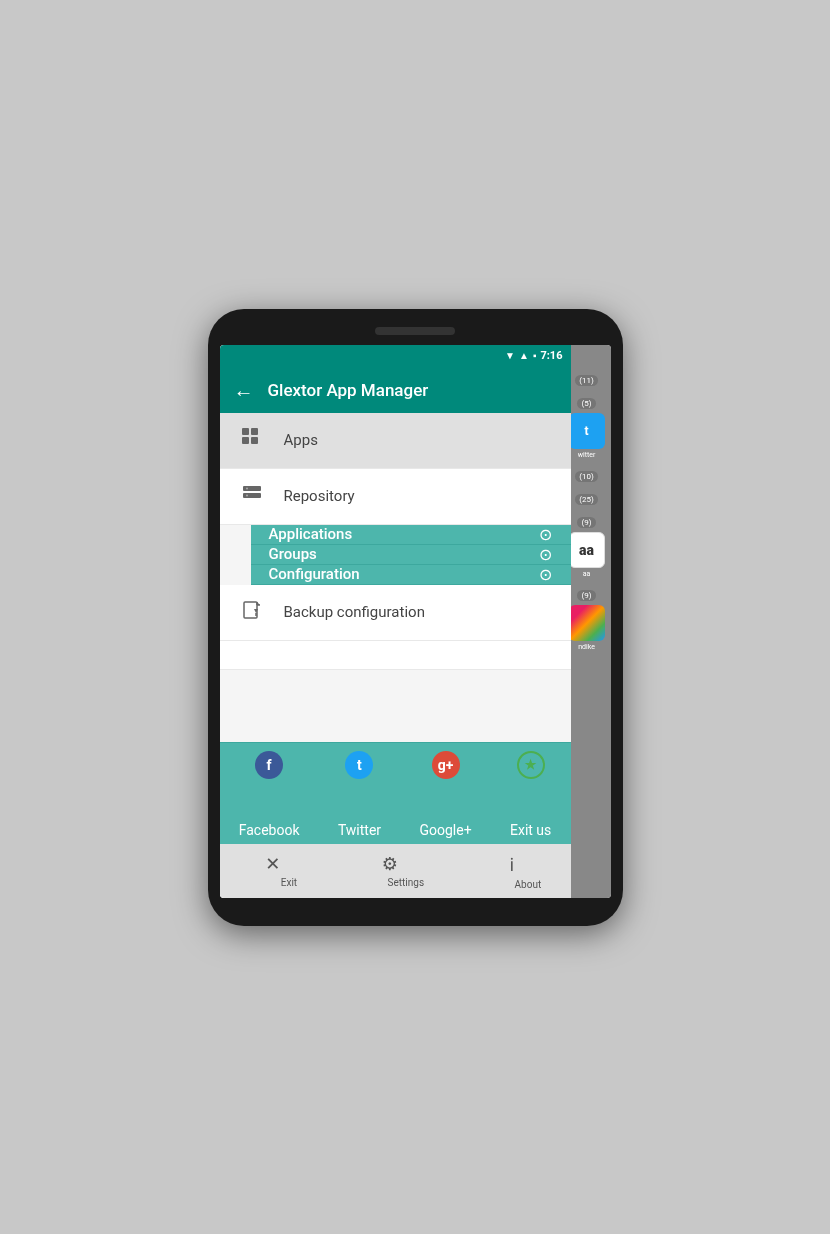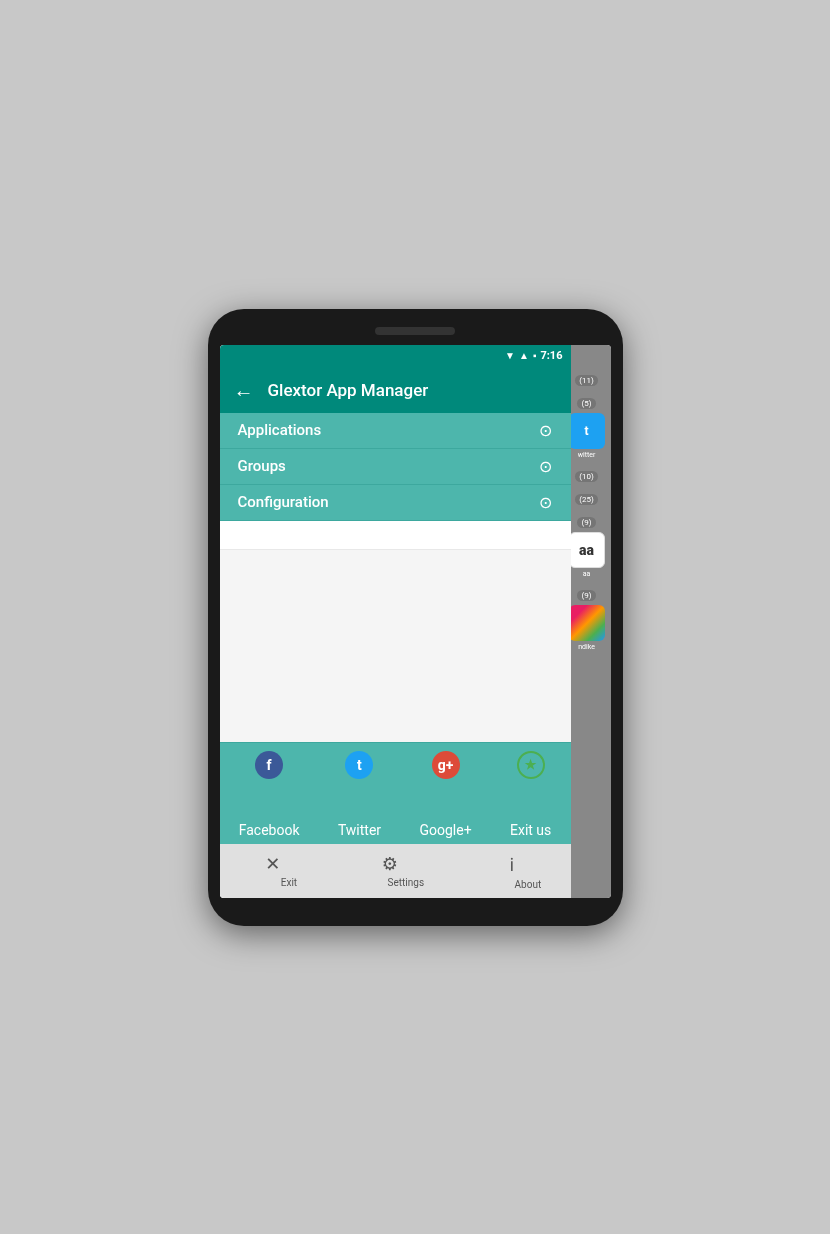--- a/index.html
+++ b/index.html
@@ -112,24 +112,25 @@
     }
     .menu-item-text {
       font-size: 15px;
       color: #444;
     }
     
     .section-item {
       display: flex;
       align-items: center;
       justify-content: space-between;
-      padding: 8px 18px;
+      padding: 0 18px;
       background: #4db6ac;
       border-bottom: 1px solid #3da89e;
       cursor: pointer;
+      margin-left: 31px;
     }
     .section-item-text {
       font-size: 15px;
       color: #fff;
       font-weight: 500;
     }
     .section-item-chevron {
       color: #fff;
       font-size: 16px;
     }
@@ -255,38 +256,73 @@
         <span class="status-time">7:16</span>
       </div>
 
       <div class="header">
         <span class="header-back">←</span>
         <span class="header-title">Glextor App Manager</span>
       </div>
 
       <div class="menu-list">
 
-
-
+        <div class="menu-item highlighted">
+          <span class="menu-item-icon">
+            <svg width="22" height="22" viewBox="0 0 22 22" fill="#666">
+              <rect x="1" y="1" width="7" height="7" rx="1"></rect>
+              <rect x="10" y="1" width="7" height="7" rx="1"></rect>
+              <rect x="1" y="10" width="7" height="7" rx="1"></rect>
+              <rect x="10" y="10" width="7" height="7" rx="1"></rect>
+            </svg>
+          </span>
+          <span class="menu-item-text">Apps</span>
+        </div>
+
+
+        <div class="menu-item">
+          <span class="menu-item-icon">
+            <svg width="22" height="22" viewBox="0 0 22 22" fill="#666">
+              <rect x="2" y="3" width="18" height="5" rx="1"></rect>
+              <rect x="2" y="10" width="18" height="5" rx="1"></rect>
+              <rect x="5" y="4.5" width="2" height="2" rx="1" fill="#aaa"></rect>
+              <rect x="5" y="11.5" width="2" height="2" rx="1" fill="#aaa"></rect>
+            </svg>
+          </span>
+          <span class="menu-item-text">Repository</span>
+        </div>
 
         <div class="section-item">
           <span class="section-item-text">Applications</span>
           <span class="section-item-chevron">⊙</span>
         </div>
 
         <div class="section-item">
           <span class="section-item-text">Groups</span>
           <span class="section-item-chevron">⊙</span>
         </div>
 
         <div class="section-item">
           <span class="section-item-text">Configuration</span>
           <span class="section-item-chevron" style="color:#fff;">⊙</span>
         </div>
 
+        <div class="menu-item">
+          <span class="menu-item-icon">
+            <svg width="22" height="22" viewBox="0 0 22 22" fill="#666">
+              <rect x="3" y="3" width="13" height="16" rx="1" fill="none" stroke="#666" stroke-width="1.5"></rect>
+              <polygon points="16,3 19,6 16,6" fill="#666"></polygon>
+              <line x1="16" y1="3" x2="16" y2="6" stroke="#666" stroke-width="1.5"></line>
+              <line x1="16" y1="6" x2="19" y2="6" stroke="#666" stroke-width="1.5"></line>
+              <polygon points="13,10 17,10 15,14" fill="#666"></polygon>
+              <line x1="15" y1="14" x2="15" y2="17" stroke="#666" stroke-width="1.5"></line>
+            </svg>
+          </span>
+          <span class="menu-item-text">Backup configuration</span>
+        </div>
 
         <div class="menu-item">
           
           
         </div>
 
       </div>
 
       <div class="social-bar">
         <div class="social-btn">

